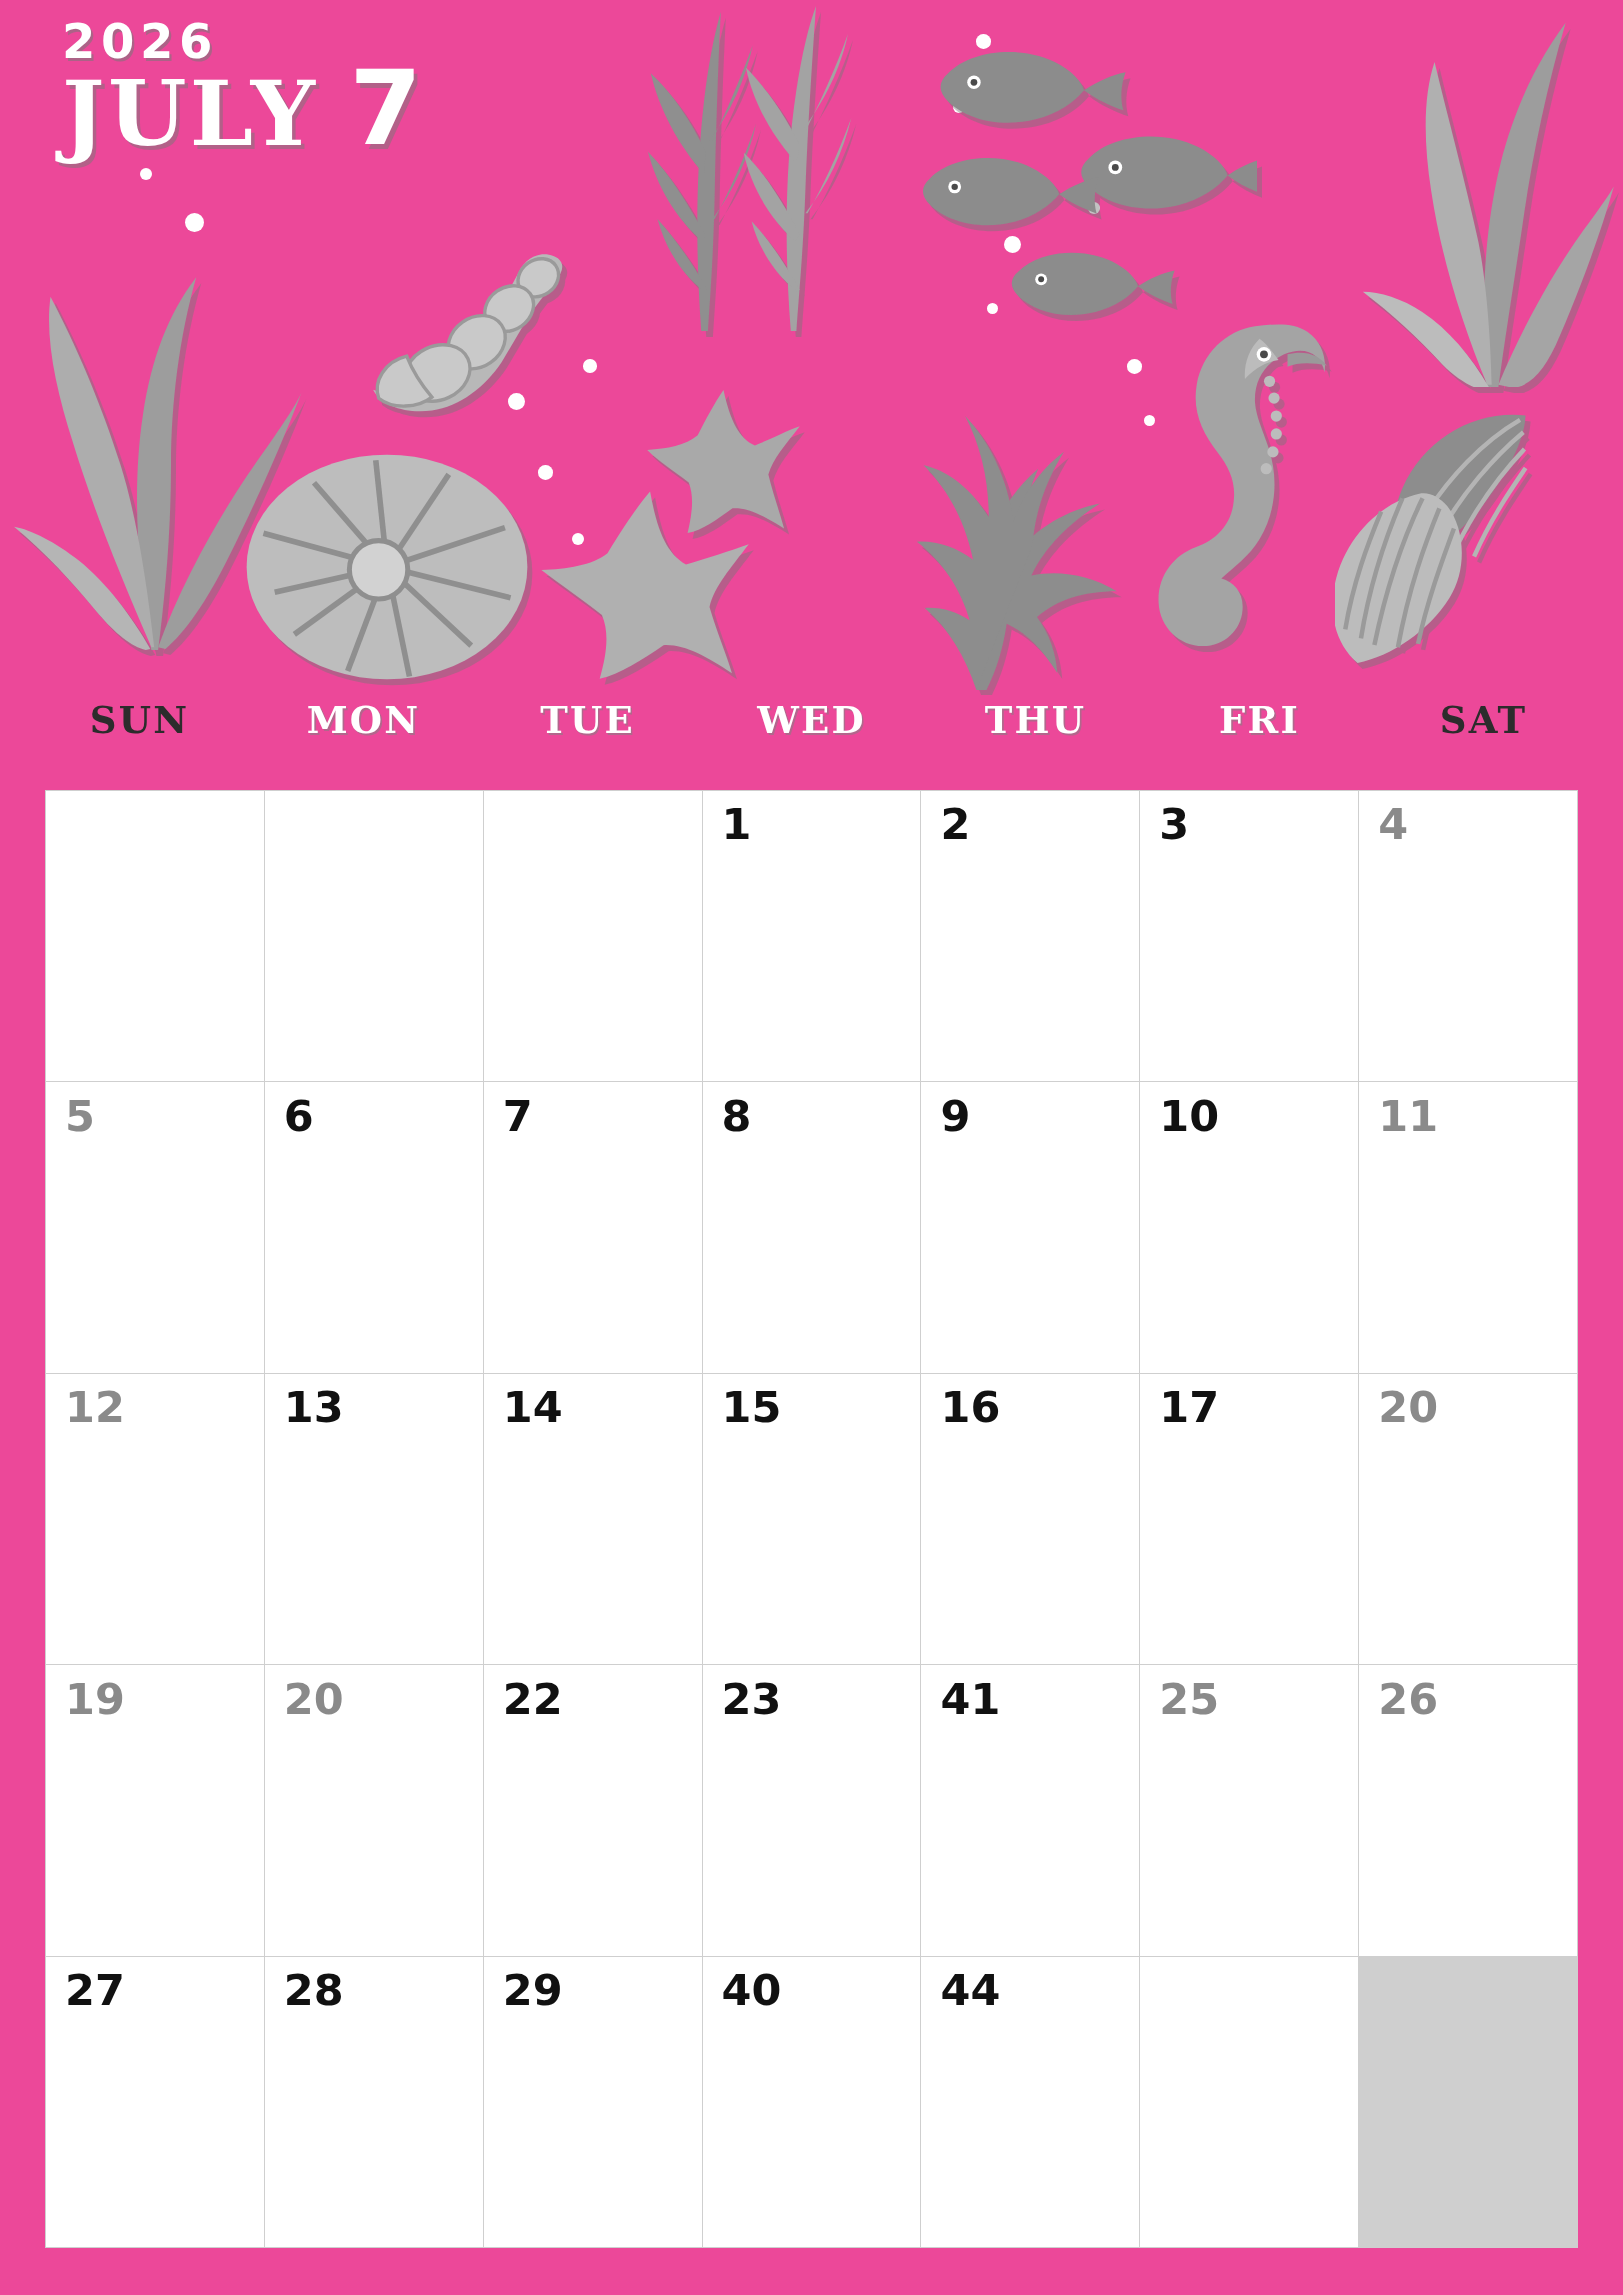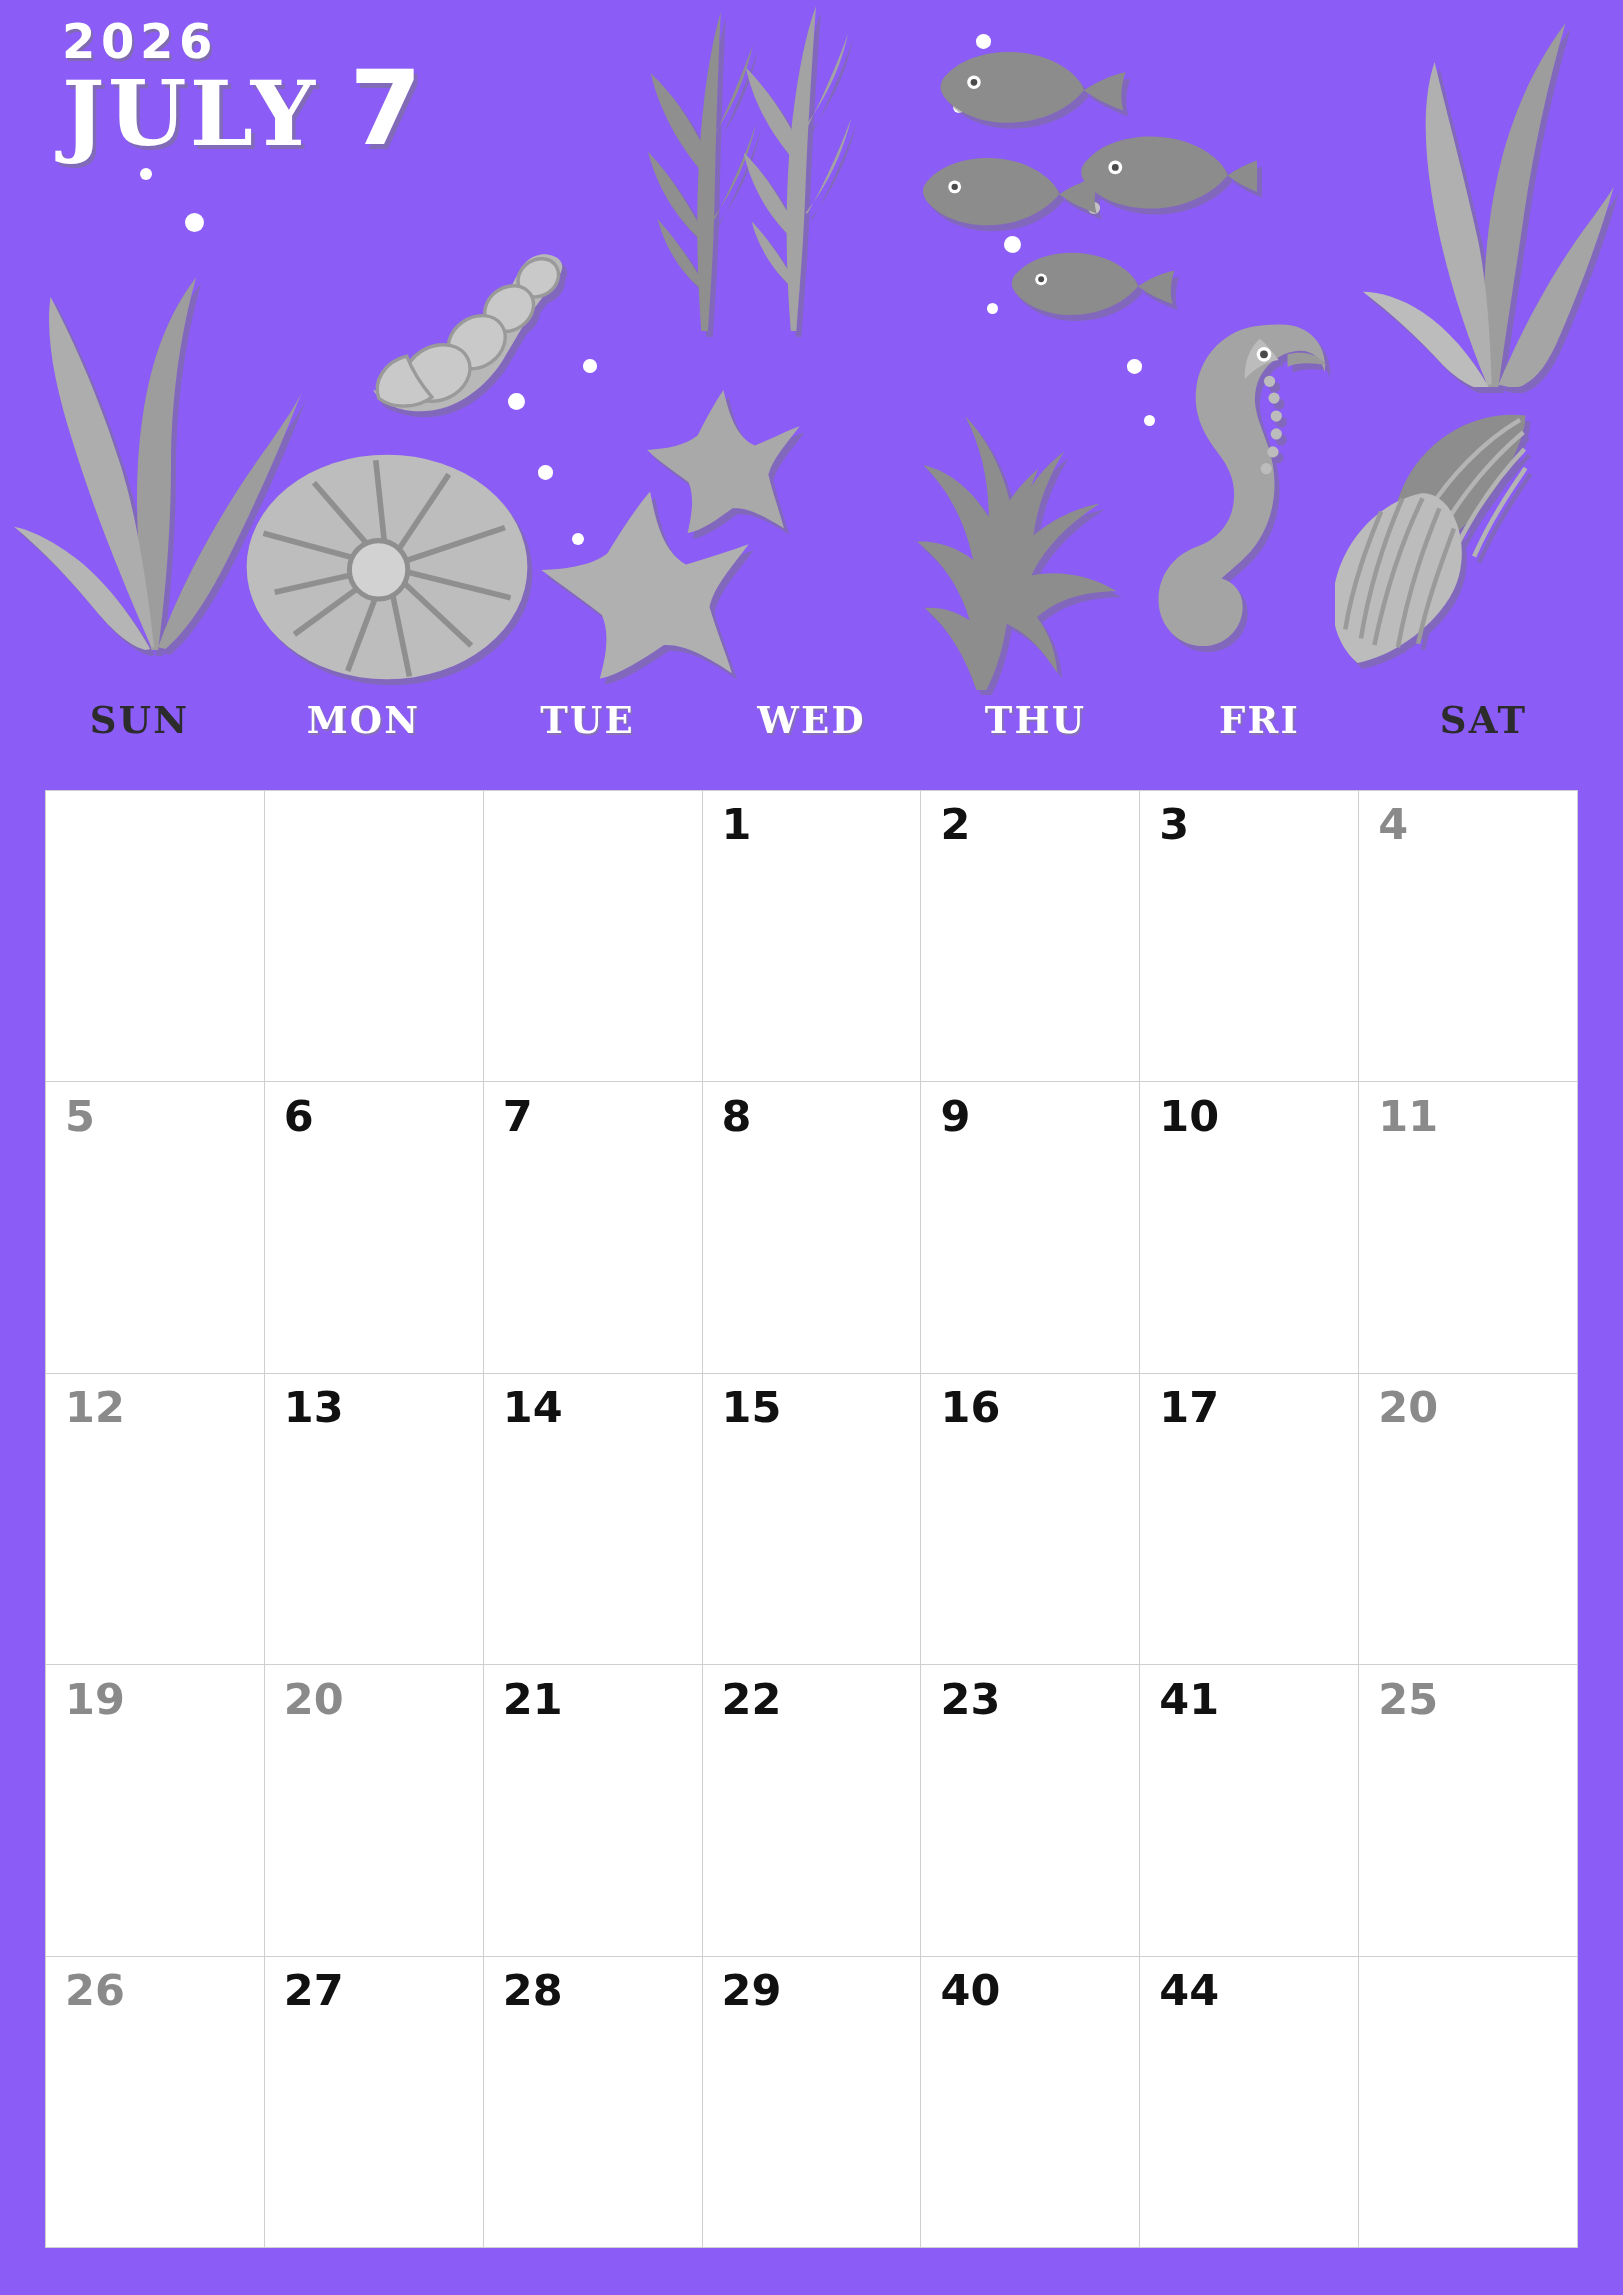--- a/index.html
+++ b/index.html
@@ -10,21 +10,21 @@
   body {
     width: 1623px;
     height: 2295px;
     font-family: "DejaVu Sans", sans-serif;
     overflow: hidden;
   }
   .page {
     position: relative;
     width: 1623px;
     height: 2295px;
-    background: #8b5cf6;
+    background: #ec4899;
     box-sizing: border-box;
     text-decoration: underline;
   }
 
   
   .illustration {
     position: absolute;
     left: 0;
     top: 0;
     width: 1623px;
@@ -390,23 +390,20 @@
         <span class="daynum weekend">20</span>
       </div>
 
     <div class="cell">
         <span class="daynum weekend">19</span>
       </div>
     <div class="cell">
         <span class="daynum weekend">20</span>
       </div>
     <div class="cell">
-        <span class="daynum">21</span>
-      </div>
-    <div class="cell">
         <span class="daynum">22</span>
       </div>
     <div class="cell">
         <span class="daynum">23</span>
       </div>
     <div class="cell">
         <span class="daynum">41</span>
       </div>
     <div class="cell">
         <span class="daynum weekend">25</span>

